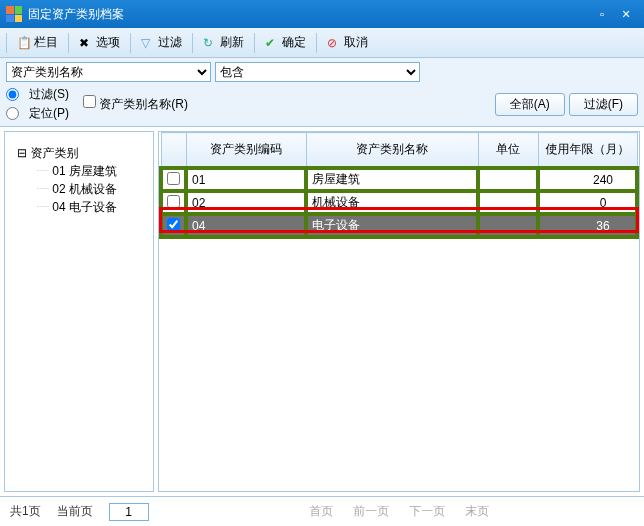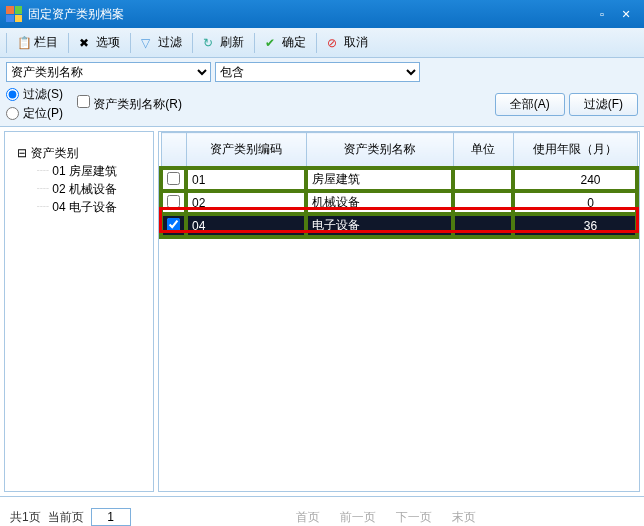--- a/index.html
+++ b/index.html
@@ -15,41 +15,41 @@
 .toolbar { background: linear-gradient(#eaf3fb, #d6e9f8); height: 30px; border-bottom: 1px solid #a8c8e4; display: flex; align-items: center; padding: 0 4px; gap: 2px; }
 .toolbar .btn { display: flex; align-items: center; padding: 2px 6px; cursor: pointer; gap: 3px; }
 .toolbar .sep { width: 1px; height: 20px; background: #a8c8e4; margin: 0 2px; }
 .icon { width: 14px; height: 14px; display: inline-block; }
 
 .filterbar { background: #eaf3fb; padding: 4px 6px; border-bottom: 1px solid #a8c8e4; }
 .filterbar .row1 { display: flex; gap: 4px; margin-bottom: 4px; }
 .filterbar select { border: 1px solid #7eb0dd; height: 20px; background: #fff; }
 .filterbar .row2 { display: flex; align-items: center; gap: 4px; }
 .radio-group { display: flex; flex-direction: column; gap: 2px; margin-right: 10px; }
-.radio-group label { display: flex; align-items: center; gap: 4px; }
+.radio-group label { display: flex; align-items: center; gap: 10px; }
 .chk-wrap { flex: 1; display: flex; align-items: center; gap: 2px; }
 .winbtn2 { border: 1px solid #7eb0dd; background: linear-gradient(#fff,#e6f0fa); padding: 2px 14px; border-radius: 3px; cursor: pointer; }
 
 .main { display: flex; height: 370px; border-bottom: 1px solid #a8c8e4; }
 .tree { width: 150px; border: 1px solid #a8c8e4; margin: 4px 0 4px 4px; padding: 12px; background: #fff; overflow: auto; }
 .tree .node { white-space: nowrap; line-height: 18px; cursor: pointer; }
 .tree .root::before { content: "⊟ "; }
 .tree .child { padding-left: 20px; position: relative; }
 .tree .child::before { content: "┈ "; color: #888; }
 
 .grid-wrap { flex: 1; margin: 4px; border: 1px solid #a8c8e4; background: #fff; position: relative; overflow: hidden; }
 table.grid { width: 100%; border-collapse: collapse; }
 table.grid th { background: linear-gradient(#f7fbff,#e2eefb); border: 1px solid #a8c8e4; padding: 8px 4px; font-weight: normal; text-align: center; height: 20px; }
 table.grid td { border: 4px solid #4d7c0f; padding: 1px 4px; height: 18px; }
 table.grid td.chk { width: 22px; text-align: center; }
-table.grid tr.sel td { background: #0f172a; color: #fff; }
+table.grid tr.sel td { background: #737373; color: #fff; }
 table.grid td.num { text-align: center; padding-left: 35px; }
 .red-box { position: absolute; border: 3px solid #e60000; pointer-events: none; }
 
-.pager { height: 30px; display: flex; align-items: flex-end; padding: 0 10px; gap: 7px; border-bottom: 1px solid #a8c8e4; }
+.pager { height: 30px; display: flex; align-items: center; padding: 0 10px; gap: 16px; border-bottom: 1px solid #a8c8e4; }
 .pager .label { color: #333; }
 .pager input { width: 40px; border: 1px solid #7eb0dd; height: 18px; text-align: center; }
 .pager .navlinks { flex: 1; display: flex; justify-content: center; gap: 20px; }
 .pager .navlinks span { color: #aaa; cursor: pointer; }
 </style>
 </head>
 <body>
 
 <div class="titlebar">
   <div class="app-icon">
@@ -130,21 +130,21 @@
       </div>
   </div>
   <div class="grid-wrap">
     <table class="grid">
       <thead>
           <tr>
         <th style="width:22px"></th>
         <th style="width:120px">资产类别编码</th>
         <th>资产类别名称</th>
         <th style="width:60px">单位</th>
-        <th style="width:124px">使用年限（月）</th>
+        <th style="width:99px">使用年限（月）</th>
       </tr>
         </thead>
       <tbody id="grid-body">
           <tr>
             <td class="chk"><input type="checkbox" style=""></td>
     <td>01</td>
     <td>房屋建筑</td>
     <td></td>
     <td class="num">240</td>
           </tr>

